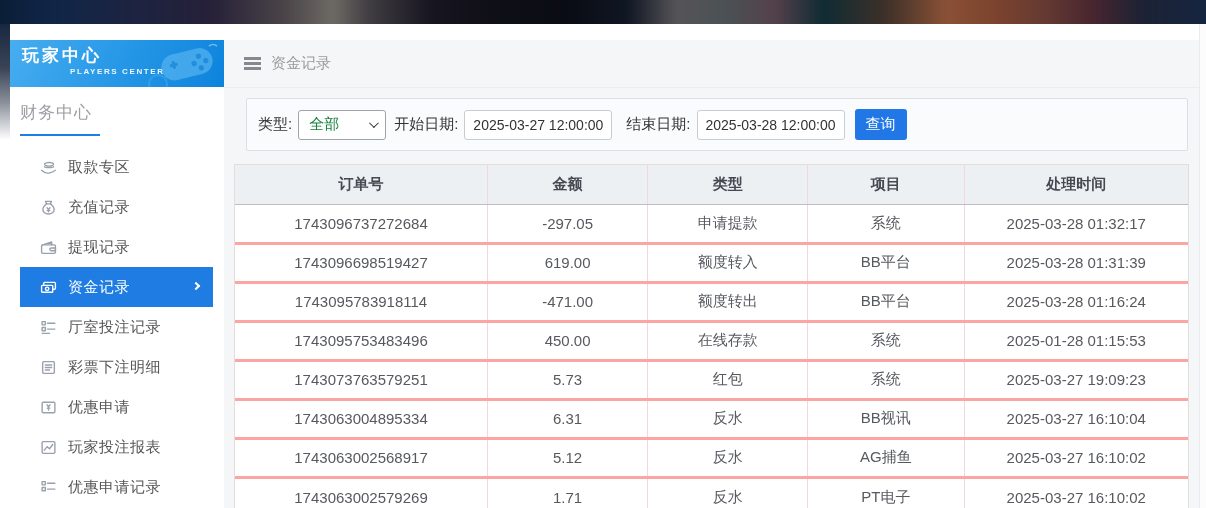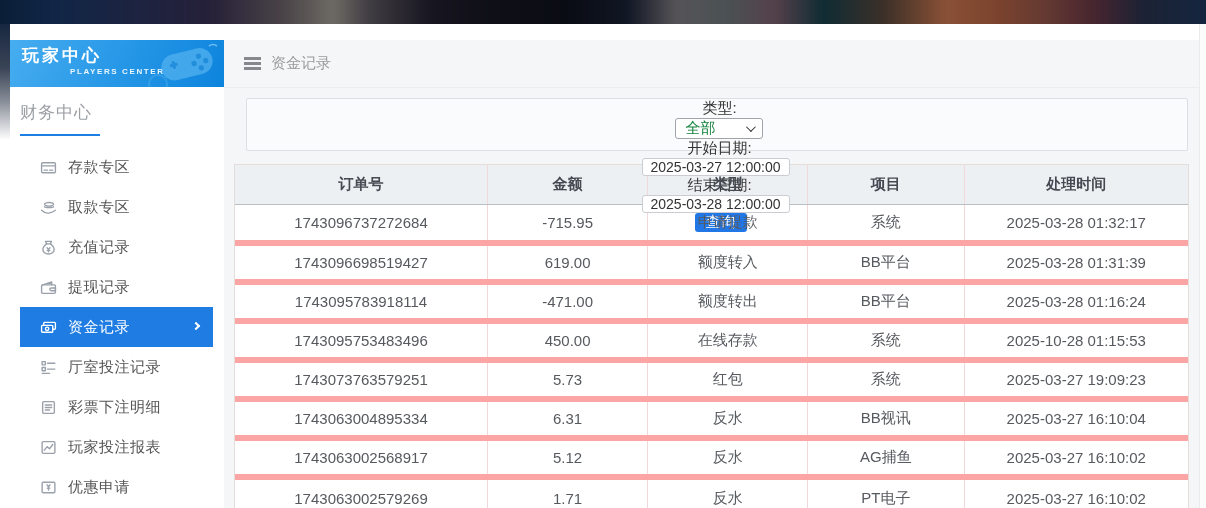--- a/index.html
+++ b/index.html
@@ -42,42 +42,42 @@
 
   
   .main { flex:1; background:#f5f6f8; position:relative; overflow:hidden; }
   .crumb { height:48px; display:flex; align-items:center; padding-left:20px;
     border-bottom:1px solid #ededf0; color:#9a9a9a; font-size:15px; }
   .burger { display:inline-flex; flex-direction:column; gap:2.5px; margin-right:10px; cursor:pointer; }
   .burger .bar { width:17px; height:2.6px; background:#85888c; }
 
   .filterbox { margin:10px 18px 0 22px; height:53px; border:1px solid #dcdfe3;
     background:#fafbfc; border-radius:2px; display:flex; align-items:center;
-    padding-left:11px; font-size:15px; color:#333;flex-direction:column; }
+    padding-left:11px; font-size:15px; color:#333; }
   .flabel { margin-right:6px; }
   .selectbox { width:88px; height:30px; background:#fff; border:1px solid #a0a4aa; border-radius:3px;
     display:flex; align-items:center; justify-content:space-between; padding:0 9px 0 10px;
     margin-right:8px; cursor:pointer; font-size:15px; color:#15803d; }
   .selcaret { width:7px; height:7px; border-right:1.8px solid #333; border-bottom:1.8px solid #333;
     transform:rotate(45deg) translateY(-2px); }
   .dateinput { width:148px; height:30px; border:1px solid #c9cdd2; border-radius:3px; background:#fff;
     font-size:14px; color:#333; text-align:center; margin-right:14px;
     font-family:"Liberation Sans","DejaVu Sans",sans-serif; }
   .searchbtn { width:52px; height:31px; background:#2277e6; border:none; border-radius:3px;
     color:#fff; font-size:15px; cursor:pointer; margin-left:-4px;
     font-family:"Liberation Sans","DejaVu Sans",sans-serif; }
 
   .tablewrap { margin:13px 17px 0 10px; background:#0f172a; border:1px solid #e5dcdc; }
   table { width:100%; border-collapse:collapse; table-layout:fixed; font-size:15px; }
   col.c1{width:26.5%} col.c2{width:16.8%} col.c3{width:16.8%} col.c4{width:16.4%} col.c5{width:23.5%}
   th { height:39px; background:#edf0f3; color:#454a52; font-weight:bold; text-align:center;
     border-bottom:1px solid #babdc2; border-right:1px solid #f1d9d9; }
   th:last-child { border-right:none;margin-left:36px; }
   td { height:39px; background:#fff; color:#56595e; text-align:center;
-    border-bottom:6px solid #fca5a5; border-right:1px solid #f1d9d9; }
+    border-bottom:3px solid #fca5a5; border-right:1px solid #f1d9d9; }
   td:last-child { border-right:none; }
   tr:last-child td { border-bottom:none; }
 
   .scrolltrack { position:absolute; right:0; top:24px; width:7px; height:484px;
     background:#fcfcfd; border-left:1px solid #ebebeb; }
 </style>
 </head>
 <body>
 
 <div class="topbar">
@@ -108,31 +108,20 @@
           <circle cx="18" cy="42" r="9" fill="none" stroke="#5cb8f2" opacity="0.4" stroke-width="2"></circle>
         </svg>
       </span>
     </div>
 
     <div class="section-title">财务中心</div>
     <div class="section-underline"></div>
 
     <div class="menu">
 
-      <div class="menu-item">
-        <span class="mi-icon">
-          <svg class="ic" width="17" height="17" viewBox="0 0 16 16">
-              <rect x="1.5" y="3.5" width="13" height="9.5" rx="1"></rect>
-              <line x1="1.5" y1="6.5" x2="14.5" y2="6.5"></line>
-              <line x1="4" y1="10.5" x2="7" y2="10.5"></line>
-              <line x1="9" y1="10.5" x2="12" y2="10.5"></line>
-            </svg>
-        </span>
-        <span class="mi-label">存款专区</span>
-      </div>
 
       <div class="menu-item">
         <span class="mi-icon">
           <svg class="ic" width="17" height="17" viewBox="0 0 16 16">
               <ellipse cx="8.5" cy="5" rx="4.2" ry="1.7"></ellipse>
               <path d="M4.3 7.2 c0 1 8.4 1 8.4 0"></path>
               <path d="M1.5 10.5 q3.5 3.5 7.5 2.6 q4 -.9 5.5 -2.6"></path>
             </svg>
         </span>
         <span class="mi-label">取款专区</span>
@@ -193,35 +182,35 @@
               <line x1="5" y1="8" x2="11" y2="8"></line>
               <line x1="5" y1="10.3" x2="9" y2="10.3"></line>
             </svg>
         </span>
         <span class="mi-label">彩票下注明细</span>
       </div>
 
       <div class="menu-item">
         <span class="mi-icon">
           <svg class="ic" width="17" height="17" viewBox="0 0 16 16">
+              <rect x="2" y="3" width="12" height="10" rx="1"></rect>
+              <path d="M6.6 5.5 L8 7.3 L9.4 5.5 M8 7.3 v3 M6.8 8.6 h2.4"></path>
+            </svg>
+        </span>
+        <span class="mi-label">优惠申请</span>
+      </div>
+
+      <div class="menu-item">
+        <span class="mi-icon">
+          <svg class="ic" width="17" height="17" viewBox="0 0 16 16">
               <rect x="2" y="2.5" width="12" height="11" rx="1"></rect>
               <polyline points="4,10.5 6.8,7.2 9,9.2 12,5.2"></polyline>
             </svg>
         </span>
         <span class="mi-label">玩家投注报表</span>
-      </div>
-
-      <div class="menu-item">
-        <span class="mi-icon">
-          <svg class="ic" width="17" height="17" viewBox="0 0 16 16">
-              <rect x="2" y="3" width="12" height="10" rx="1"></rect>
-              <path d="M6.6 5.5 L8 7.3 L9.4 5.5 M8 7.3 v3 M6.8 8.6 h2.4"></path>
-            </svg>
-        </span>
-        <span class="mi-label">优惠申请</span>
       </div>
 
       <div class="menu-item">
         <span class="mi-icon">
           <svg class="ic" width="17" height="17" viewBox="0 0 16 16">
               <rect x="2" y="2.5" width="3" height="3"></rect>
               <rect x="2" y="8" width="3" height="3"></rect>
               <line x1="7" y1="4" x2="14" y2="4"></line>
               <line x1="7" y1="9.5" x2="14" y2="9.5"></line>
             </svg>
@@ -270,21 +259,21 @@
             <th>订单号</th>
             <th>金额</th>
             <th>类型</th>
             <th>项目</th>
             <th>处理时间</th>
           </tr>
         </thead>
         <tbody>
           <tr>
             <td>1743096737272684</td>
-            <td>-715.95</td>
+            <td>-297.05</td>
             <td>申请提款</td>
             <td>系统</td>
             <td>2025-03-28 01:32:17</td>
           </tr>
           <tr>
             <td>1743096698519427</td>
             <td>619.00</td>
             <td>额度转入</td>
             <td>BB平台</td>
             <td>2025-03-28 01:31:39</td>
@@ -294,21 +283,21 @@
             <td>-471.00</td>
             <td>额度转出</td>
             <td>BB平台</td>
             <td>2025-03-28 01:16:24</td>
           </tr>
           <tr>
             <td>1743095753483496</td>
             <td>450.00</td>
             <td>在线存款</td>
             <td>系统</td>
-            <td>2025-10-28 01:15:53</td>
+            <td>2025-01-28 01:15:53</td>
           </tr>
           <tr>
             <td>1743073763579251</td>
             <td>5.73</td>
             <td>红包</td>
             <td>系统</td>
             <td>2025-03-27 19:09:23</td>
           </tr>
           <tr>
             <td>1743063004895334</td>

